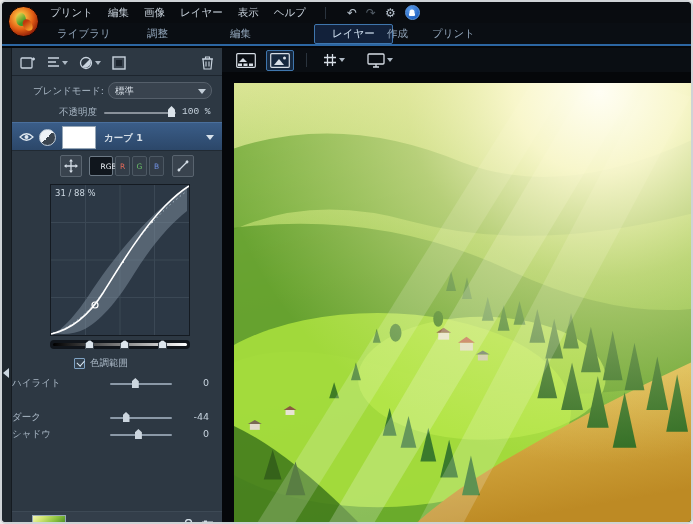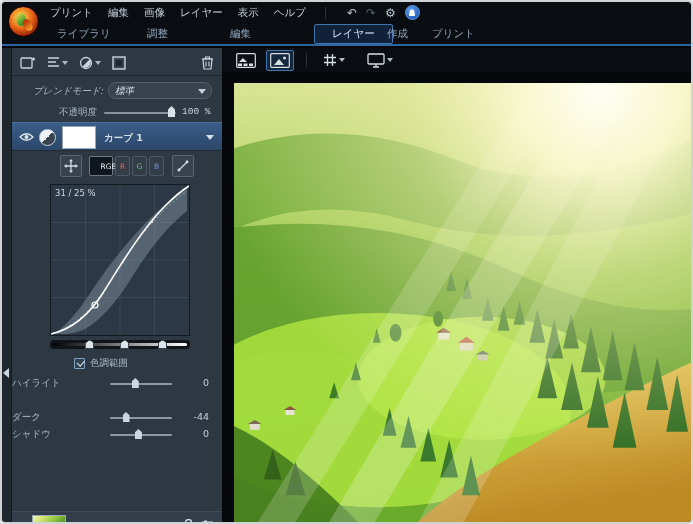--- a/index.html
+++ b/index.html
@@ -29,21 +29,21 @@
   .left-panel { position:absolute; left:0; top:46px; width:220px; bottom:0; background:#2d3843; font-size:9.5px; color:#aab8c6; }
   .edge-strip { position:absolute; left:0; top:0; width:10px; height:100%; background:#20282f; border-right:1px solid #151b21; }
   .collapse-arrow { position:absolute; left:1px; top:320px; width:0; height:0; border-top:5px solid transparent; border-bottom:5px solid transparent; border-right:6px solid #cdd7e0; }
 
   .panel-toolbar { position:absolute; left:10px; right:0; top:2px; height:26px; display:flex; align-items:center; gap:11px; padding:0 8px; border-bottom:1px solid #1d252e; }
   .ptb-btn { display:flex; align-items:center; gap:2px; }
   .ptb-btn svg { display:block; }
   .caret-down { width:0; height:0; border-left:3.5px solid transparent; border-right:3.5px solid transparent; border-top:4px solid #aeb9c4; }
   .spacer { margin-left:auto; }
 
-  .blend-row { position:absolute; left:10px; right:0; top:34px; height:18px;font-style:italic; }
+  .blend-row { position:absolute; left:10px; right:0; top:34px; height:18px; }
   .blend-label { position:absolute; left:0; width:92px; text-align:right; top:3px; }
   .dropdown { position:absolute; left:96px; top:0; width:104px; height:17px; background:#39434e; border:1px solid #555f6a; border-radius:8px; color:#d7dfe7; padding:2px 6px; }
   .dd-caret { position:absolute; right:5px; top:6px; width:0; height:0; border-left:4px solid transparent; border-right:4px solid transparent; border-top:5px solid #c3ced8; }
 
   .opacity-row { position:absolute; left:10px; right:0; top:56px; height:16px;font-family:Liberation Mono, monospace; }
   .op-label { position:absolute; left:0; width:85px; text-align:right; top:2px; }
   .op-track { position:absolute; left:92px; top:8px; width:72px; height:2px; background:#89919a; border-radius:1px; }
   .op-handle { position:absolute; top:-6px; width:7px; height:11px; background:#dbe3ea; clip-path:polygon(50% 0,100% 32%,100% 100%,0 100%,0 32%); }
   .op-value { position:absolute; left:170px; top:2px; color:#c6d2dd; }
 
@@ -208,21 +208,21 @@
         <span class="tool-box" style="left:160px">
           <svg width="14" height="14" viewBox="0 0 14 14">
               <path d="M2 12 L12 2" stroke="#d3dce5" stroke-width="1.3"></path>
               <circle cx="3" cy="11" r="1.4" fill="#d3dce5"></circle>
               <circle cx="11" cy="3" r="1.4" fill="#d3dce5"></circle>
             </svg>
         </span>
       </div>
 
       <div class="graph-wrap">
-        <span class="readout">31 / 25 %</span>
+        <span class="readout">31 / 88 %</span>
         <svg width="138" height="150" viewBox="0 0 138 150" preserveAspectRatio="none">
           <rect x="0" y="0" width="138" height="150" fill="#2c3845"></rect>
           <path d="M34.5 0 V150 M69 0 V150 M103.5 0 V150 M0 37.5 H138 M0 75 H138 M0 112.5 H138" stroke="#3b4855" stroke-width="1"></path>
           <path d="M4 148 C14 142 26 128 38 110 C56 82 86 43 116 18 C124 11 132 5 136 2 L136 26 C118 40 99 63 83 89 C69 112 52 134 34 144 C24 149 12 150 4 148 Z" fill="#80909f" opacity="0.5"></path>
           <path d="M2 148 C28 140 46 118 62 92 C82 58 106 28 136 6" stroke="#9fb0bf" stroke-width="1" stroke-dasharray="1.5 3" fill="none"></path>
           <path d="M0 149 C22 144 38 130 52 108 C70 79 92 43 114 21 C122 13 130 6 138 1" stroke="#ffffff" stroke-width="1.6" fill="none"></path>
           <circle cx="44" cy="120" r="3" fill="none" stroke="#ffffff" stroke-width="1.2"></circle>
           <circle cx="72" cy="77" r="1.1" fill="#fff" opacity="0.85"></circle>
           <circle cx="101" cy="37" r="1.1" fill="#fff" opacity="0.85"></circle>
         </svg>

